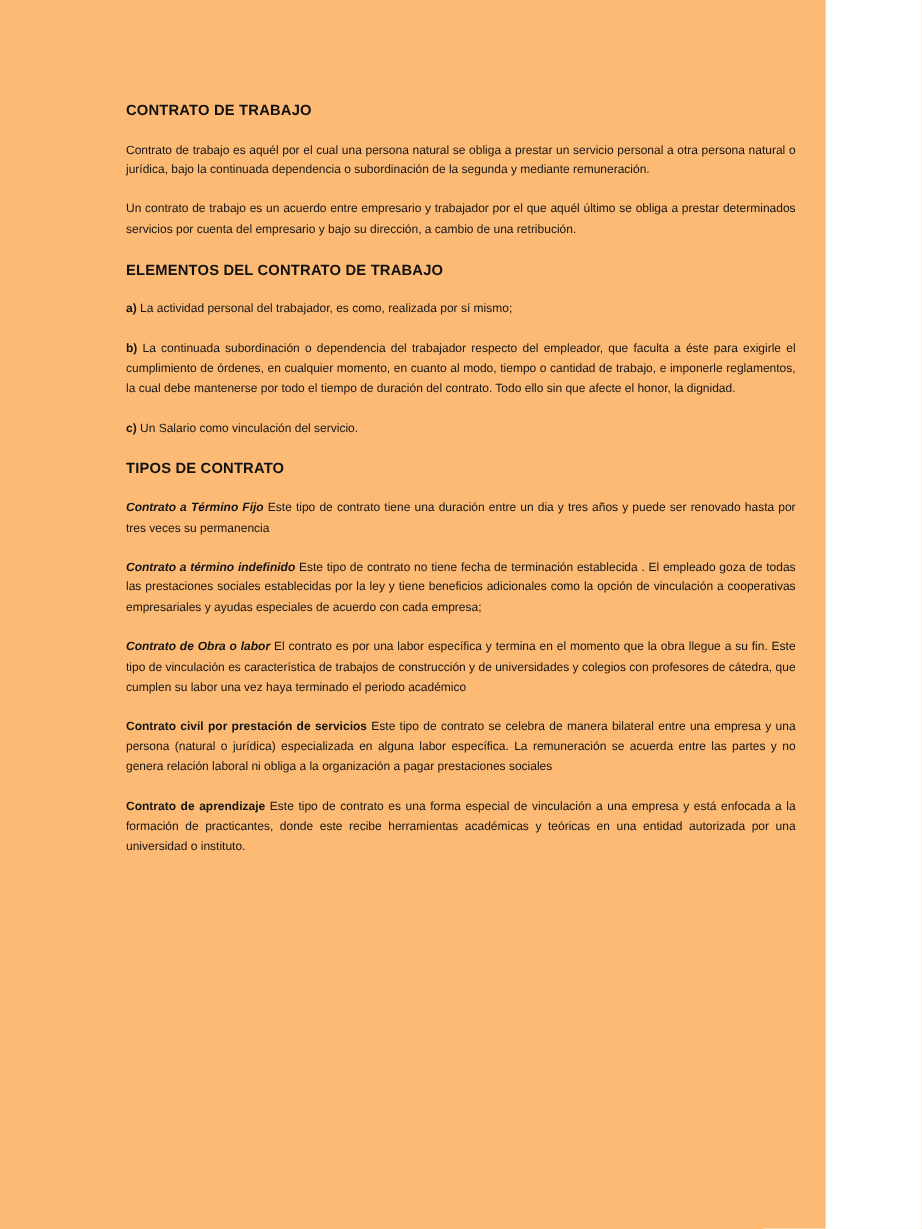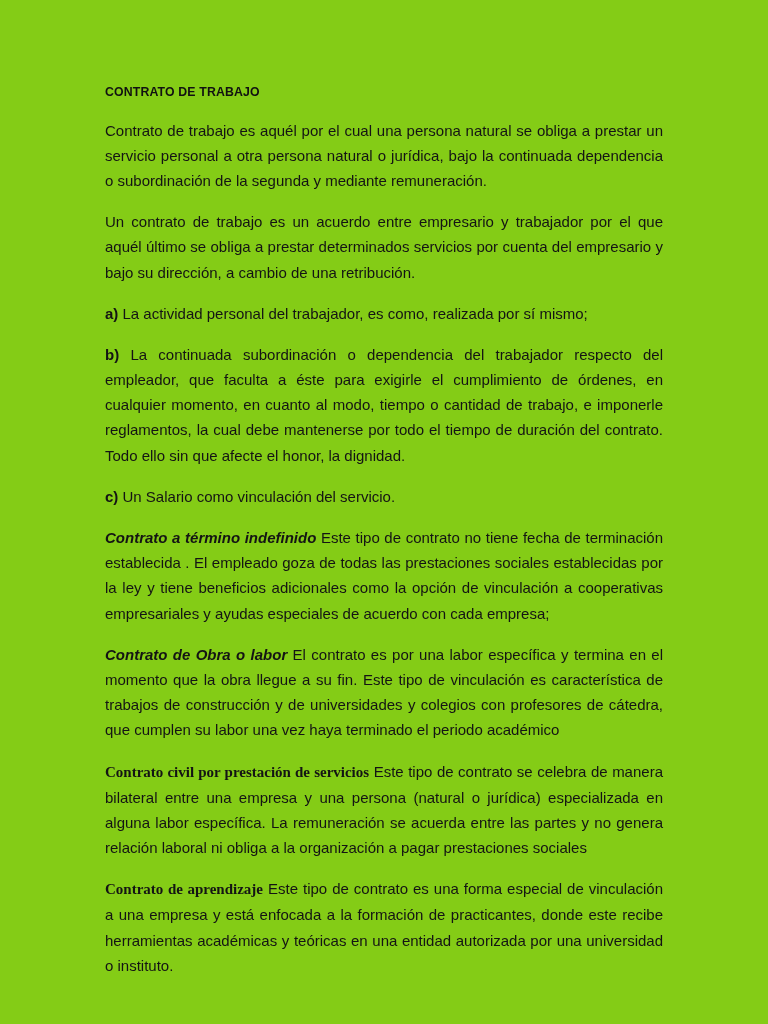--- a/index.html
+++ b/index.html
@@ -9,23 +9,23 @@
   }
   body {
     width: 768px;
     height: 1024px;
     overflow: hidden;
     font-family: "Liberation Sans", sans-serif;
     color: #1a1a1a;
   }
   .page {
     position: relative;
-    width: 768px;
+    width: 688px;
     height: 1024px;
-    background: #84cc16;
+    background: #fdba74;
     box-sizing: border-box;
   }
   .doc-body {
     position: absolute;
     left: 105px;
     top: 84px;
     width: 558px;
   }
   h1.section-heading,
   h2.section-heading {
@@ -35,68 +35,74 @@
     line-height: 1.35;
     margin: 0 0 0 0;
     padding: 0;
     text-align: left;
     color: #111111;
   }
   .heading-block {
     margin-bottom: 17px;
   }
   p.para {
-    font-size: 15px;
+    font-size: 10px;
     line-height: 1.68;
     margin: 0 0 16px 0;
     padding: 0;
     text-align: justify;
     text-justify: inter-word;
     color: #141414;
     hyphens: none;
   }
   p.para:last-child {
     margin-bottom: 12px;
   }
   .lead-bold-italic {
     font-weight: bold;
     font-style: italic;
   }
   .lead-bold {
     font-weight: bold;
     font-style: normal;
-    font-family: Liberation Serif, serif;
   }
   .marker {
     font-weight: bold;
   }
 </style>
 </head>
 <body>
 
 <div class="page">
   <div class="doc-body">
 
     <div class="heading-block">
       <h1 class="section-heading">CONTRATO DE TRABAJO</h1>
     </div>
 
     <p class="para">Contrato de trabajo es aquél por el cual una persona natural se obliga a prestar un  servicio personal a otra persona natural o jurídica, bajo la continuada dependencia o subordinación de la segunda y mediante remuneración.</p>
 
     <p class="para">Un contrato de trabajo es un acuerdo entre empresario y trabajador por el que  aquél último se obliga a prestar  determinados servicios por cuenta del empresario y bajo su dirección, a cambio de una retribución.</p>
 
+    <div class="heading-block">
+      <h2 class="section-heading">ELEMENTOS DEL CONTRATO DE TRABAJO</h2>
+    </div>
 
 
     <p class="para"><span class="marker">a)</span><span> La actividad personal del trabajador, es como, realizada por sí mismo;</span></p>
 
     <p class="para"><span class="marker">b)</span><span> La continuada subordinación o dependencia del trabajador respecto del empleador, que faculta a éste para exigirle el cumplimiento de órdenes, en cualquier momento, en cuanto al modo, tiempo o cantidad de trabajo, e imponerle reglamentos, la cual debe mantenerse por todo el tiempo de duración del contrato. Todo ello sin que afecte el honor, la dignidad.</span></p>
 
     <p class="para"><span class="marker">c)</span><span> Un Salario como vinculación del servicio.</span></p>
 
+    <div class="heading-block">
+      <h2 class="section-heading">TIPOS DE CONTRATO</h2>
+    </div>
 
+    <p class="para"><span class="lead-bold-italic">Contrato a Término Fijo</span><span> Este tipo de contrato tiene una duración entre un dia y tres años y puede ser renovado hasta por tres veces su permanencia</span></p>
 
     <p class="para"><span class="lead-bold-italic">Contrato a término indefinido</span><span> Este tipo de contrato no tiene fecha de terminación establecida . El empleado goza de todas las prestaciones sociales establecidas por la ley y tiene beneficios adicionales como la opción de vinculación a cooperativas empresariales y ayudas especiales de acuerdo con cada empresa;</span></p>
 
     <p class="para"><span class="lead-bold-italic">Contrato de Obra o labor</span><span> El contrato es por una labor específica y termina en el momento que la obra llegue a su fin. Este tipo de vinculación es característica de trabajos de construcción y de universidades y colegios con profesores de cátedra, que cumplen su labor una vez haya terminado el periodo académico</span></p>
 
     <p class="para"><span class="lead-bold">Contrato civil por prestación de servicios</span><span> Este tipo de contrato se celebra de manera bilateral entre una empresa y una persona (natural o jurídica) especializada en alguna labor específica. La remuneración se acuerda entre las partes y no genera relación laboral ni obliga a la organización a pagar prestaciones sociales</span></p>
 
     <p class="para"><span class="lead-bold">Contrato de aprendizaje</span><span> Este tipo de contrato es una forma especial de vinculación a una empresa y está enfocada a la formación de practicantes, donde este recibe herramientas académicas y teóricas en una entidad autorizada por una universidad o instituto.</span></p>
 
   </div>

